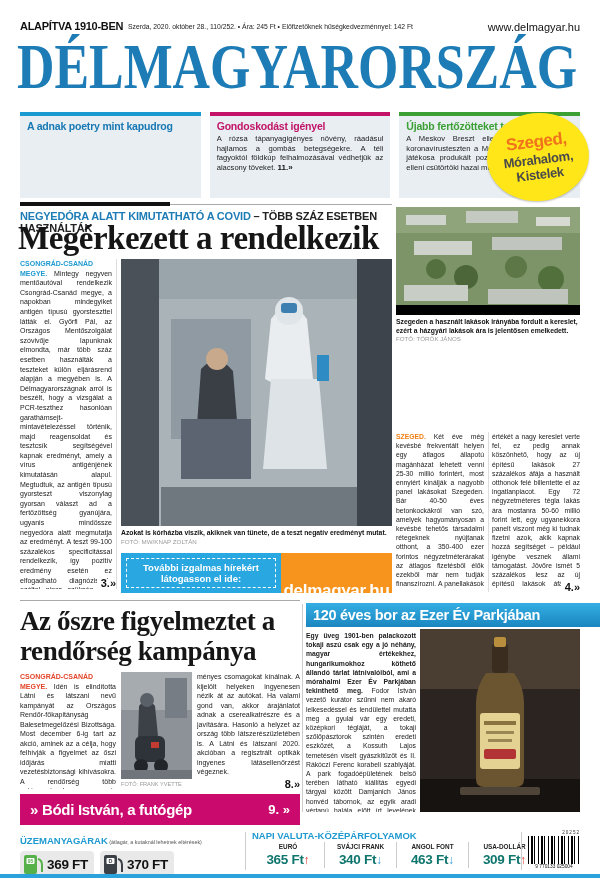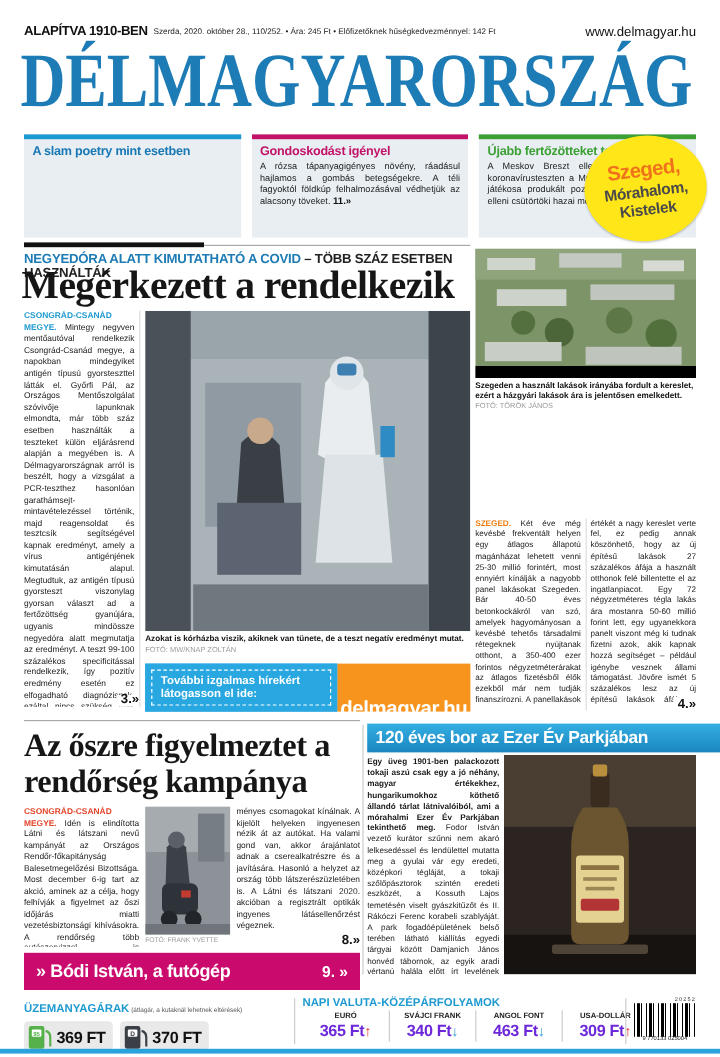--- a/index.html
+++ b/index.html
@@ -53,21 +53,21 @@
   .main-photo { position:absolute; left:121px; top:259px; width:271px; height:267px; overflow:hidden; }
   .main-caption { position:absolute; left:121px; top:529px; width:271px; font-size:6.8px; line-height:8.5px; color:#111; }
   .caption-b { font-weight:bold; }
   .credit { color:#9a9a9a; font-size:6.2px; }
 
   
   .promo { position:absolute; left:121px; top:553px; width:271px; height:40px; display:flex; }
   .promo-blue { width:160px; background:#29a7e0; border:3px solid #29a7e0; position:relative;
                 display:flex; align-items:center; justify-content:center; }
   .promo-blue .dash { position:absolute; inset:2px; border:1.5px dashed #ffffff; }
-  .promo-text { color:#fff; font-weight:bold; font-size:9.5px; line-height:11px; padding:0 10px; z-index:2; }
+  .promo-text { color:#fff; font-weight:bold; font-size:9.5px; text-align:center; line-height:11px; padding:0 10px; z-index:2; }
   .promo-orange { flex:1; background:#f7941e; display:flex; align-items:center; justify-content:center; }
   .promo-site { color:#fff; font-weight:bold; font-size:17px; letter-spacing:-0.3px;margin-top:36px; }
 
   
   .right-photo { position:absolute; left:396px; top:207px; width:184px; height:108px; overflow:hidden; }
   .right-caption { position:absolute; left:396px; top:318px; width:184px; font-size:6.8px; line-height:8.5px; color:#111; }
   .right-headline { position:absolute; left:395px; top:339px; width:190px; font-family:"Liberation Serif", serif;
                     font-size:25px; font-weight:600; line-height:28px; color:#161616; letter-spacing:-0.4px; }
   .right-body { position:absolute; left:396px; top:432px; width:184px; height:160px; overflow:hidden;
                 font-size:6.8px; line-height:9.2px; text-align:justify; color:#1a1a1a;
@@ -106,21 +106,21 @@
   .fuel-row { display:flex; align-items:center; gap:6px; margin-top:3px; }
   .fuel-chip { display:flex; align-items:center; gap:4px; background:#e9e9e9; border-radius:4px; padding:2px 6px 2px 3px; }
   .fuel-price { font-weight:bold; font-size:13.5px; color:#111; letter-spacing:-0.3px; }
   .vsep { position:absolute; top:2px; width:1px; height:38px; background:#ccc; }
   .currency { position:absolute; left:232px; top:0; width:288px; height:42px; }
   .cur-title { font-size:9.5px; font-weight:bold; color:#1e9ad0; }
   .cur-row { display:flex; margin-top:1px; }
   .cur-item { width:72px; text-align:center; border-left:1px solid #ccc; padding-top:1px; }
   .cur-item:first-child { border-left:none; }
   .cur-label { font-size:6.4px; font-weight:bold; color:#222; }
-  .cur-value { font-size:13.5px; font-weight:bold; color:#6d28d9; letter-spacing:-0.3px; }
+  .cur-value { font-size:13.5px; font-weight:bold; color:#0f766e; letter-spacing:-0.3px; }
   .arr { font-size:12px; font-weight:bold; }
   .arrow-up { color:#e0312a; }
   .arrow-down { color:#2d9fd6; }
   .barcode-box { position:absolute; right:0; top:0; width:52px; height:42px; background:#fff; }
   .barcode-top { font-size:4.6px; text-align:right; color:#333; letter-spacing:1px; }
   .barcode-bars { height:28px; margin-top:1px;
       background:repeating-linear-gradient(90deg,#000 0 1px,#fff 1px 3px,#000 3px 5px,#fff 5px 6px,#000 6px 7px,#fff 7px 10px); }
   .barcode-digits { font-size:4.8px; text-align:center; color:#111; }
 
   .bottom-blue-line { position:absolute; left:0; top:874px; width:600px; height:4px; background:#2aa3dc; }
@@ -140,21 +140,21 @@
 
   <div class="masthead">
     <svg width="566" height="68">
       <text x="0" y="54" textLength="560" lengthAdjust="spacingAndGlyphs">DÉLMAGYARORSZÁG</text>
     </svg>
   </div>
 
   <div class="teasers">
     <div class="teaser">
       <div class="teaser-bar" style="background:#1b9ad2"></div>
-      <div class="teaser-title" style="color:#1878b4">A slam poetry mint esetben</div>
+      <div class="teaser-title" style="color:#1878b4">A adnak poetry mint kapudrog</div>
     </div>
     <div class="teaser">
       <div class="teaser-bar" style="background:#c21368"></div>
       <div class="teaser-title" style="color:#c21368">Gondoskodást igényel</div>
       <div class="teaser-body"><span>A rózsa tápanyagigényes növény, ráadásul hajlamos a gombás betegségekre. A téli fagyoktól földkúp felhalmozásával védhetjük az alacsony töveket.</span> <b class="pg">11.»</b></div>
     </div>
     <div class="teaser">
       <div class="teaser-bar" style="background:#3da035"></div>
       <div class="teaser-title" style="color:#3da035">Újabb fertőzötteket találtak</div>
       <div class="teaser-body"><span>A Meskov Breszt elleni mérkőzést követő koronavírusteszten a MOL-PICK Szeged három játékosa produkált pozitív mintát. A Flensburg elleni csütörtöki hazai meccs elmarad.</span> <b class="pg">14.»</b></div>

